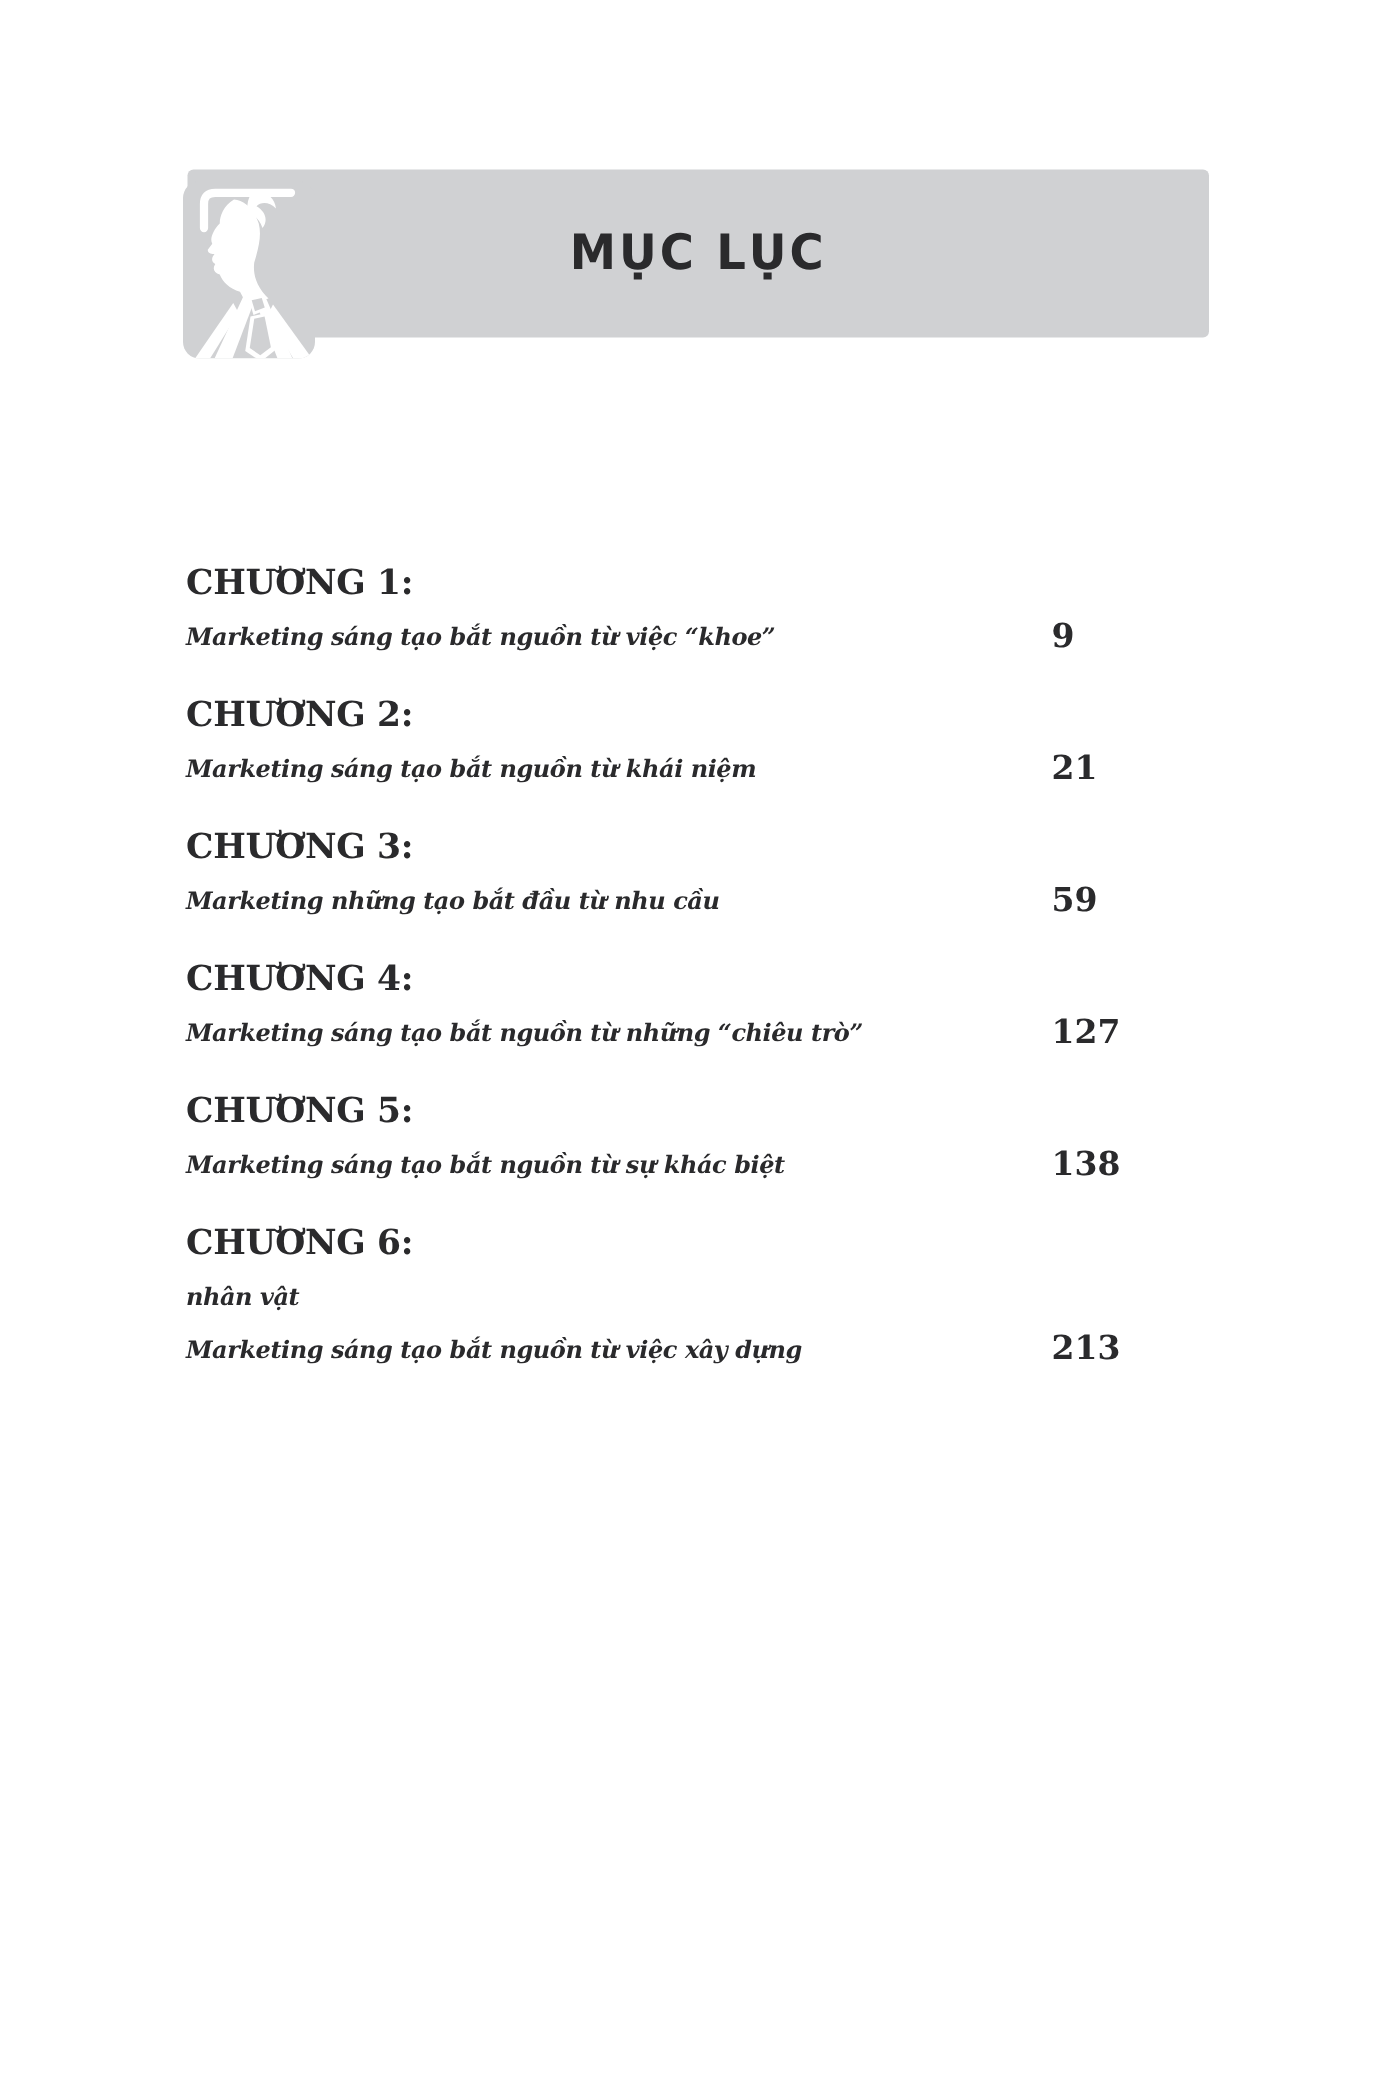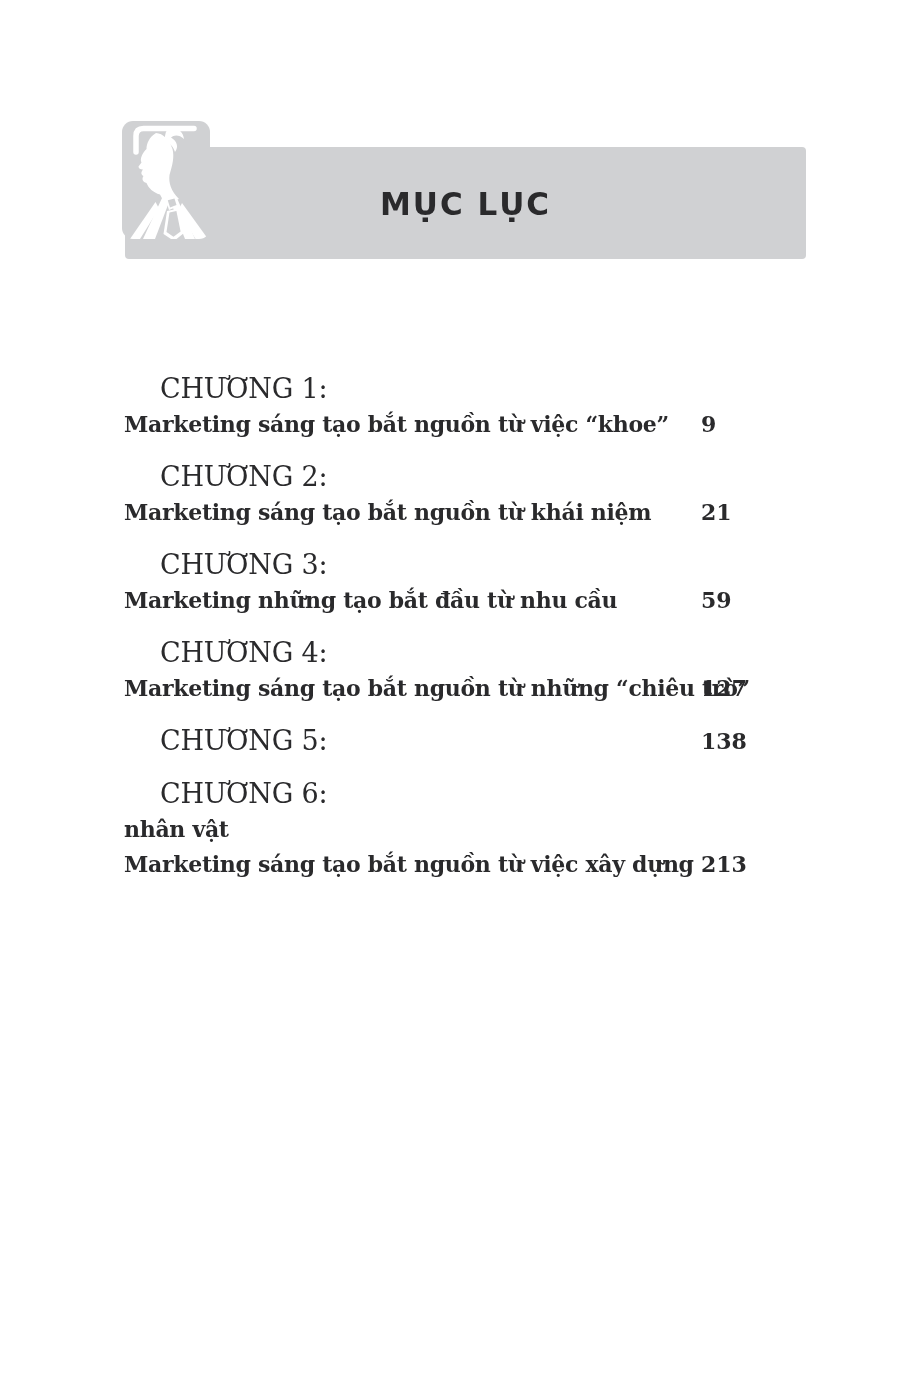--- a/index.html
+++ b/index.html
@@ -13,21 +13,21 @@
     height: 1384px;
     background: #ffffff;
     overflow: hidden;
     font-family: "DejaVu Serif", serif;
   }
 
   
   .header-bar {
     position: absolute;
     left: 125px;
-    top: 147px;
+    top: 113px;
     width: 681px;
     height: 112px;
     background: var(--bar-color, #d0d1d3);
     border-radius: 4px;
     display: flex;
     align-items: center;
     justify-content: center;
   }
   .header-title {
     font-family: "DejaVu Sans", sans-serif;
@@ -56,33 +56,33 @@
     display: flex;
     align-items: flex-end;
     margin-bottom: 16px;
     color: var(--text-color, #2a2a2c);
   }
   .entry-text {
     flex: 0 0 577px;
     width: 577px;
   }
   .chapter-label {
-    font-weight: normal;
-    font-size: 27px;
+    font-weight: bold;
+    font-size: 23px;
     line-height: 37px;
     letter-spacing: -0.2px;
     white-space: nowrap;
-    margin-left: 36px;
   }
   .title-line {
     font-weight: bold;
-    font-size: 22px;
+    font-size: 16px;
     line-height: 35px;
     letter-spacing: -0.3px;
     white-space: nowrap;
+    font-style: italic;
   }
   .page-number {
     font-weight: bold;
     font-size: 22px;
     line-height: 35px;
   }
 </style>
 </head>
 <body>
 
@@ -171,20 +171,21 @@
         <div class="chapter-label">CHƯƠNG 4:</div>
         <div class="title-line">Marketing sáng tạo bắt nguồn từ những “chiêu trò”</div>
         <div class="title-line"></div>
       </div>
       <div class="page-number">127</div>
     </div>
 
     <div class="toc-entry">
       <div class="entry-text">
         <div class="chapter-label">CHƯƠNG 5:</div>
+        <div class="title-line">Marketing sáng tạo bắt nguồn từ sự khác biệt</div>
         <div class="title-line"></div>
       </div>
       <div class="page-number">138</div>
     </div>
 
     <div class="toc-entry">
       <div class="entry-text">
         <div class="chapter-label">CHƯƠNG 6:</div>
         <div class="title-line">nhân vật</div>
         <div class="title-line">Marketing sáng tạo bắt nguồn từ việc xây dựng</div>

